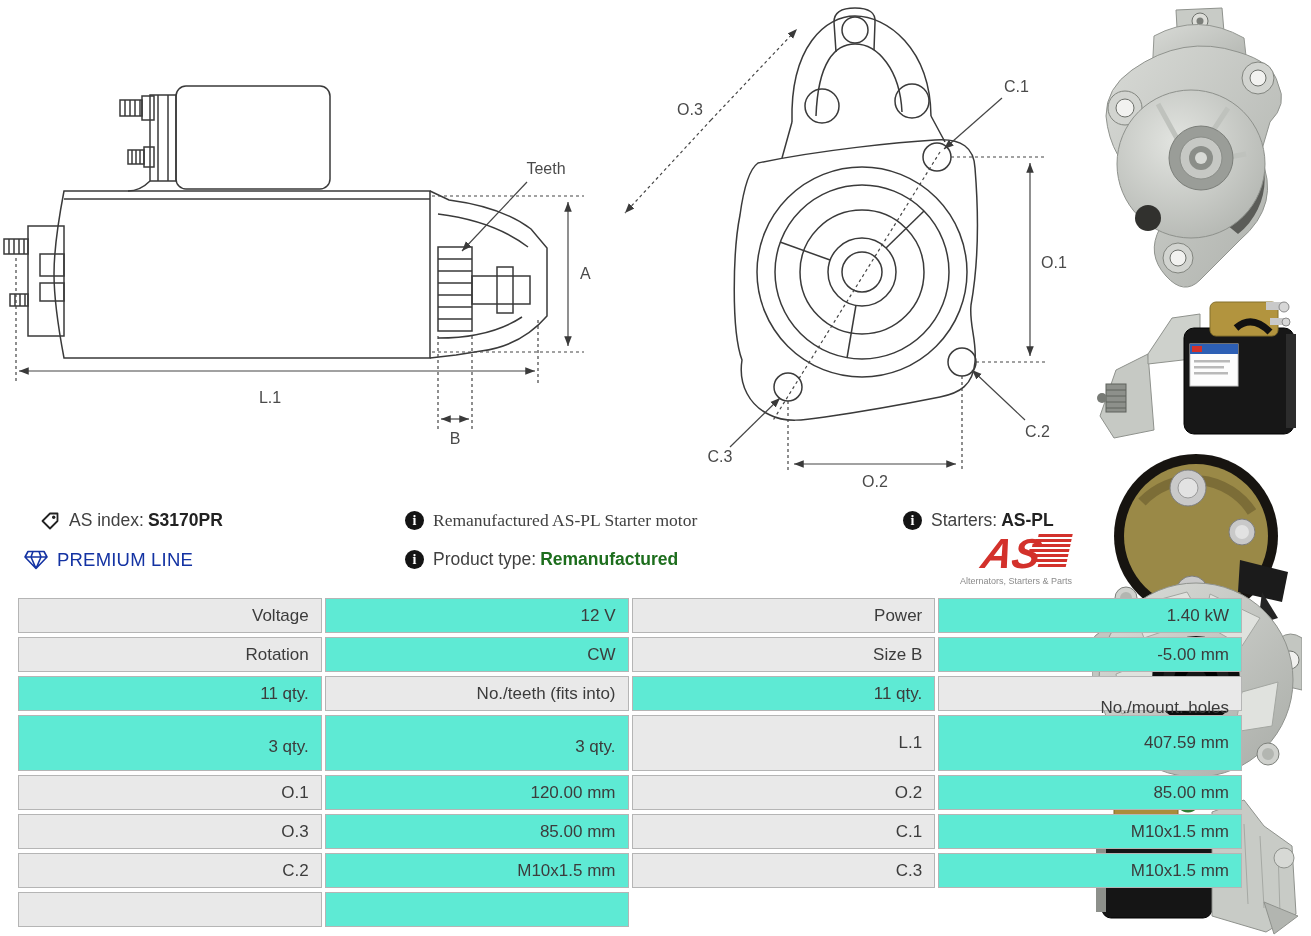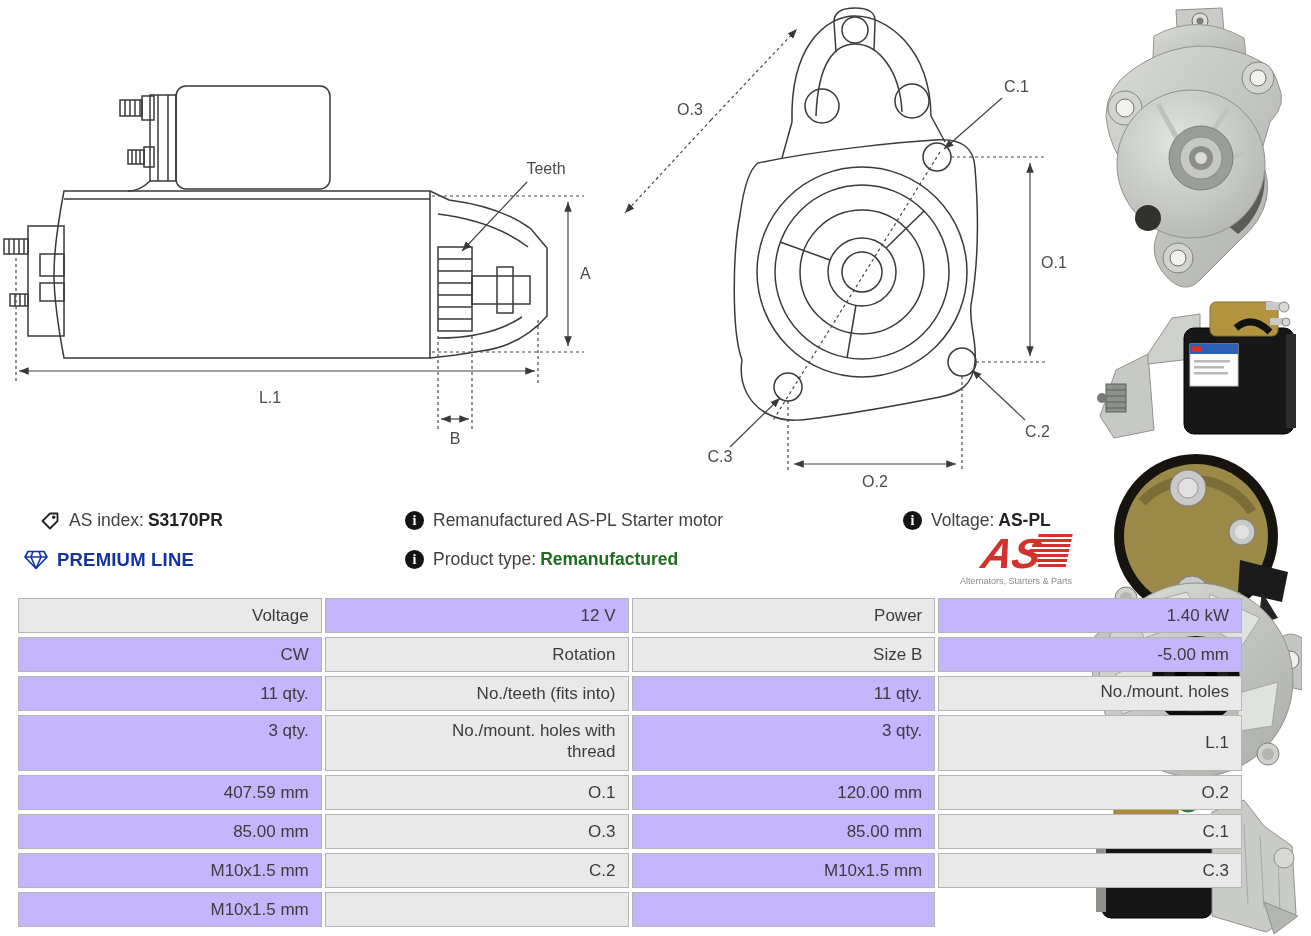--- a/index.html
+++ b/index.html
@@ -22,38 +22,38 @@
   
   .info-item{position:absolute;display:flex;align-items:center;gap:9px;font-size:17.5px;color:#414141;}
   .info-item b{color:#222;}
   .sp{display:inline-block;width:4px;}
   .info-icon{flex:0 0 auto;width:19px;height:19px;border-radius:50%;background:#141414;color:#fff;
              display:flex;align-items:center;justify-content:center;
              font-family:"Liberation Serif",serif;font-weight:bold;font-size:14px;line-height:1;}
   .info-icon::before{content:"i";}
   #as-index{left:40px;top:510px;}
   #premium{left:24px;top:549px;}
-  #premium .plabel{color:#1433a3;font-weight:bold;font-size:18.5px;letter-spacing:.2px;}
-  #desc{left:405px;top:510px;}
+  #premium .plabel{color:#1433a3;font-weight:normal;font-size:18.5px;letter-spacing:.2px;}
+  #desc{left:405px;top:510px;font-family:Liberation Serif, serif;}
   #ptype{left:405px;top:549px;}
   .green{color:#1d6e1d;font-weight:bold;}
   #producer{left:903px;top:510px;}
   #brand-logo{position:absolute;left:952px;top:528px;width:130px;height:62px;}
 
   
   .spec-table{position:absolute;left:18px;top:598px;width:1224px;
               display:grid;grid-template-columns:1fr 1fr 1fr 1fr;
               grid-template-rows:35px 35px 35px 56px 35px 35px 35px 35px;
               gap:4px 3px;}
   .cell{display:flex;align-items:center;justify-content:flex-end;
         border:1px solid #b5b5b5;padding:1px 12px 1px 8px;
         font-size:17px;color:#3c3c3c;text-align:right;line-height:1.25;}
   .lbl{background:#e9e9e9;}
-  .val{background:#c4b5fd;}
-  .top{align-items:flex-start;padding-top:4px;}
+  .val{background:#5eead4;}
+  .top{align-items:flex-start;padding-top:20px;}
   .t{display:inline-block;}
   .t-narrow{max-width:180px;}
 </style>
 </head>
 <body>
 
 <div class="page">
 
   <svg id="diag-side" class="diag" viewBox="0 0 600 460">
     <defs>
@@ -344,21 +344,21 @@
     <span>Remanufactured AS-PL Starter motor</span>
   </div>
 
   <div class="info-item" id="ptype">
     <span class="info-icon"></span>
     <span><span>Product type:</span><span class="sp"></span><span class="green">Remanufactured</span></span>
   </div>
 
   <div class="info-item" id="producer">
     <span class="info-icon"></span>
-    <span><span>Voltage:</span><span class="sp"></span><b>AS-PL</b></span>
+    <span><span>Starters:</span><span class="sp"></span><b>AS-PL</b></span>
   </div>
 
   <svg id="brand-logo" viewBox="0 0 130 62">
     <g transform="skewX(-12)">
       <text x="36" y="40" font-size="42" font-weight="bold" font-style="italic" fill="#d3312b">AS</text>
       <g fill="#d3312b">
         <rect x="88" y="6" width="34" height="3"></rect>
         <rect x="86" y="11" width="36" height="3"></rect>
         <rect x="84" y="16" width="38" height="3"></rect>
         <rect x="82" y="21" width="40" height="3"></rect>
@@ -377,25 +377,25 @@
     <div class="cell val">
         <span class="t">12 V</span>
       </div>
     <div class="cell lbl">
         <span class="t">Power</span>
       </div>
     <div class="cell val">
         <span class="t">1.40 kW</span>
       </div>
 
+    <div class="cell lbl">
+        <span class="t">Rotation</span>
+      </div>
     <div class="cell val">
         <span class="t">CW</span>
-      </div>
-    <div class="cell lbl">
-        <span class="t">Rotation</span>
       </div>
     <div class="cell lbl">
         <span class="t">Size B</span>
       </div>
     <div class="cell val">
         <span class="t">-5.00 mm</span>
       </div>
 
     <div class="cell val">
         <span class="t">11 qty.</span>
@@ -406,23 +406,20 @@
     <div class="cell val">
         <span class="t">11 qty.</span>
       </div>
 
     <div class="cell lbl top">
         <span class="t">No./mount. holes</span>
       </div>
     <div class="cell val top">
         <span class="t">3 qty.</span>
       </div>
-    <div class="cell lbl top">
-        <span class="t t-narrow">No./mount. holes with thread</span>
-      </div>
     <div class="cell val top">
         <span class="t">3 qty.</span>
       </div>
 
     <div class="cell lbl">
         <span class="t">L.1</span>
       </div>
     <div class="cell val">
         <span class="t">407.59 mm</span>
       </div>

